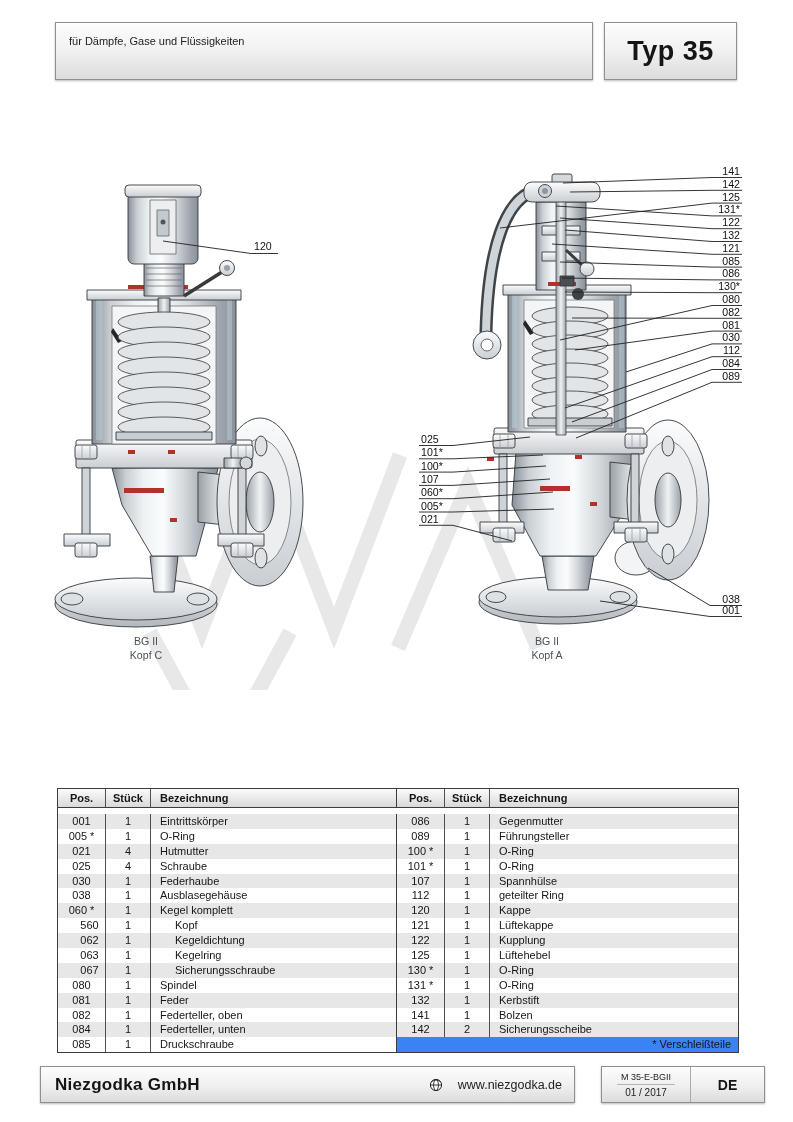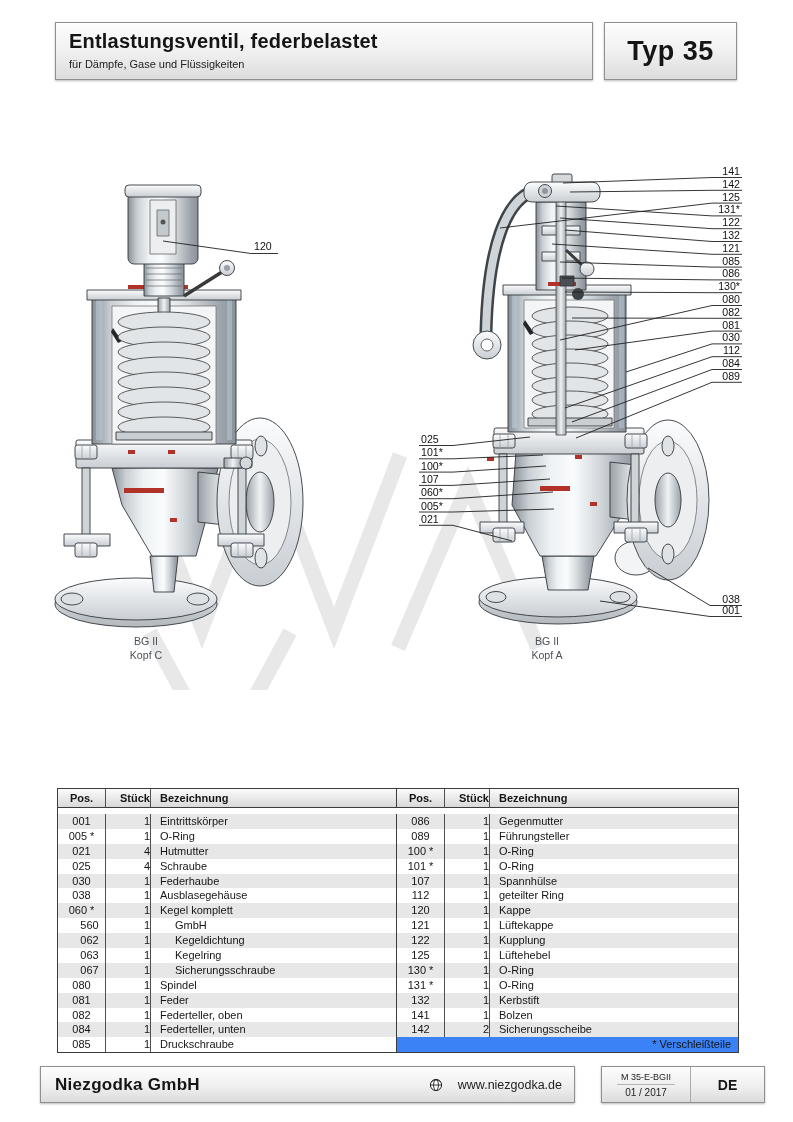--- a/index.html
+++ b/index.html
@@ -26,21 +26,21 @@
   .pt-row{display:contents;}
   .pt-cell{height:14.9px;line-height:14.9px;border-right:1px solid #4f4f4f;
            overflow:hidden;white-space:nowrap;background:#fff;}
   .pt-cell.c2{border-right:1.4px solid #3c3c3c;}
   .pt-cell.c5{border-right:none;}
   .pt-head{height:18px;line-height:18px;font-weight:bold;
            background:linear-gradient(#fbfbfb,#d9d9d9);border-bottom:1.6px solid #3c3c3c;}
   .pt-gap{grid-column:1/-1;height:6px;background:#fff;}
   .odd{background:#e7e7e7;}
   .pos{text-align:center;}
-  .qty{text-align:right;}
+  .qty{text-align:center;}
   .name{padding-left:9px;}
   .ind-pos{padding-left:16px;}
   .ind-name{padding-left:24px;}
   .note{grid-column:4/7;text-align:right;padding-right:7px;border-right:none;background:#3b82f6;}
   
   .footer-left{position:absolute;left:40px;top:1066px;width:535px;height:37px;
                display:flex;align-items:center;justify-content:space-between;}
   .footer-left .company{font-size:17px;font-weight:bold;padding-left:14px;letter-spacing:.3px;}
   .site{display:flex;align-items:center;gap:15px;padding-right:12px;font-size:12.5px;color:#222;}
   .footer-right{position:absolute;left:601px;top:1066px;width:164px;height:37px;
@@ -52,21 +52,20 @@
   .doc-codes .date{font-size:10px;color:#222;line-height:13px;padding-top:1px;}
   .lang{flex:1;display:flex;align-items:center;justify-content:center;
         font-size:14px;font-weight:bold;}
 </style>
 </head>
 <body>
 
 <div class="page">
 
   <div class="title-box box3d">
-    <h1>Entlastungsventil, federbelastet</h1>
     <div class="sub">für Dämpfe, Gase und Flüssigkeiten</div>
   </div>
   <div class="type-box box3d">Typ 35</div>
 
   <svg id="drawing-svg" width="793" height="560" viewBox="0 130 793 560">
     <defs>
       <linearGradient id="gCyl" x1="0" y1="0" x2="1" y2="0">
         <stop offset="0" stop-color="#878f96"></stop>
           <stop offset="0.13" stop-color="#c9cfd4"></stop>
         <stop offset="0.3" stop-color="#eef2f4"></stop>
@@ -369,21 +368,21 @@
       <div class="pt-cell pt-head qty">Stück</div>
       <div class="pt-cell pt-head name c5">Bezeichnung</div>
       <div class="pt-gap"></div>
     <div class="pt-row"><div class="pt-cell pos odd">001</div><div class="pt-cell qty odd">1</div><div class="pt-cell name c2 odd">Eintrittskörper</div><div class="pt-cell pos odd">086</div><div class="pt-cell qty odd">1</div><div class="pt-cell name c5 odd">Gegenmutter</div></div>
         <div class="pt-row"><div class="pt-cell pos">005 *</div><div class="pt-cell qty">1</div><div class="pt-cell name c2">O-Ring</div><div class="pt-cell pos">089</div><div class="pt-cell qty">1</div><div class="pt-cell name c5">Führungsteller</div></div>
         <div class="pt-row"><div class="pt-cell pos odd">021</div><div class="pt-cell qty odd">4</div><div class="pt-cell name c2 odd">Hutmutter</div><div class="pt-cell pos odd">100 *</div><div class="pt-cell qty odd">1</div><div class="pt-cell name c5 odd">O-Ring</div></div>
         <div class="pt-row"><div class="pt-cell pos">025</div><div class="pt-cell qty">4</div><div class="pt-cell name c2">Schraube</div><div class="pt-cell pos">101 *</div><div class="pt-cell qty">1</div><div class="pt-cell name c5">O-Ring</div></div>
         <div class="pt-row"><div class="pt-cell pos odd">030</div><div class="pt-cell qty odd">1</div><div class="pt-cell name c2 odd">Federhaube</div><div class="pt-cell pos odd">107</div><div class="pt-cell qty odd">1</div><div class="pt-cell name c5 odd">Spannhülse</div></div>
         <div class="pt-row"><div class="pt-cell pos">038</div><div class="pt-cell qty">1</div><div class="pt-cell name c2">Ausblasegehäuse</div><div class="pt-cell pos">112</div><div class="pt-cell qty">1</div><div class="pt-cell name c5">geteilter Ring</div></div>
         <div class="pt-row"><div class="pt-cell pos odd">060 *</div><div class="pt-cell qty odd">1</div><div class="pt-cell name c2 odd">Kegel komplett</div><div class="pt-cell pos odd">120</div><div class="pt-cell qty odd">1</div><div class="pt-cell name c5 odd">Kappe</div></div>
-        <div class="pt-row"><div class="pt-cell pos ind-pos">560</div><div class="pt-cell qty">1</div><div class="pt-cell name c2 ind-name">GmbH</div><div class="pt-cell pos">121</div><div class="pt-cell qty">1</div><div class="pt-cell name c5">Lüftekappe</div></div>
+        <div class="pt-row"><div class="pt-cell pos ind-pos">560</div><div class="pt-cell qty">1</div><div class="pt-cell name c2 ind-name">Kopf</div><div class="pt-cell pos">121</div><div class="pt-cell qty">1</div><div class="pt-cell name c5">Lüftekappe</div></div>
         <div class="pt-row"><div class="pt-cell pos odd ind-pos">062</div><div class="pt-cell qty odd">1</div><div class="pt-cell name c2 odd ind-name">Kegeldichtung</div><div class="pt-cell pos odd">122</div><div class="pt-cell qty odd">1</div><div class="pt-cell name c5 odd">Kupplung</div></div>
         <div class="pt-row"><div class="pt-cell pos ind-pos">063</div><div class="pt-cell qty">1</div><div class="pt-cell name c2 ind-name">Kegelring</div><div class="pt-cell pos">125</div><div class="pt-cell qty">1</div><div class="pt-cell name c5">Lüftehebel</div></div>
         <div class="pt-row"><div class="pt-cell pos odd ind-pos">067</div><div class="pt-cell qty odd">1</div><div class="pt-cell name c2 odd ind-name">Sicherungsschraube</div><div class="pt-cell pos odd">130 *</div><div class="pt-cell qty odd">1</div><div class="pt-cell name c5 odd">O-Ring</div></div>
         <div class="pt-row"><div class="pt-cell pos">080</div><div class="pt-cell qty">1</div><div class="pt-cell name c2">Spindel</div><div class="pt-cell pos">131 *</div><div class="pt-cell qty">1</div><div class="pt-cell name c5">O-Ring</div></div>
         <div class="pt-row"><div class="pt-cell pos odd">081</div><div class="pt-cell qty odd">1</div><div class="pt-cell name c2 odd">Feder</div><div class="pt-cell pos odd">132</div><div class="pt-cell qty odd">1</div><div class="pt-cell name c5 odd">Kerbstift</div></div>
         <div class="pt-row"><div class="pt-cell pos">082</div><div class="pt-cell qty">1</div><div class="pt-cell name c2">Federteller, oben</div><div class="pt-cell pos">141</div><div class="pt-cell qty">1</div><div class="pt-cell name c5">Bolzen</div></div>
         <div class="pt-row"><div class="pt-cell pos odd">084</div><div class="pt-cell qty odd">1</div><div class="pt-cell name c2 odd">Federteller, unten</div><div class="pt-cell pos odd">142</div><div class="pt-cell qty odd">2</div><div class="pt-cell name c5 odd">Sicherungsscheibe</div></div>
         <div class="pt-row"><div class="pt-cell pos">085</div><div class="pt-cell qty">1</div><div class="pt-cell name c2">Druckschraube</div><div class="pt-cell note">* Verschleißteile</div></div>
       </div>
   </div>

